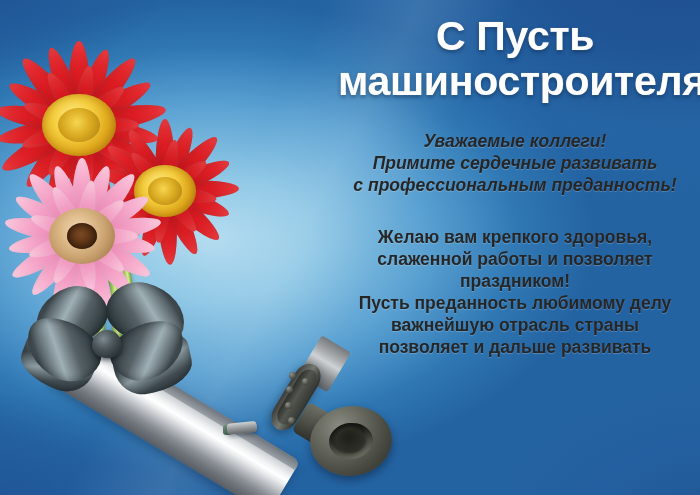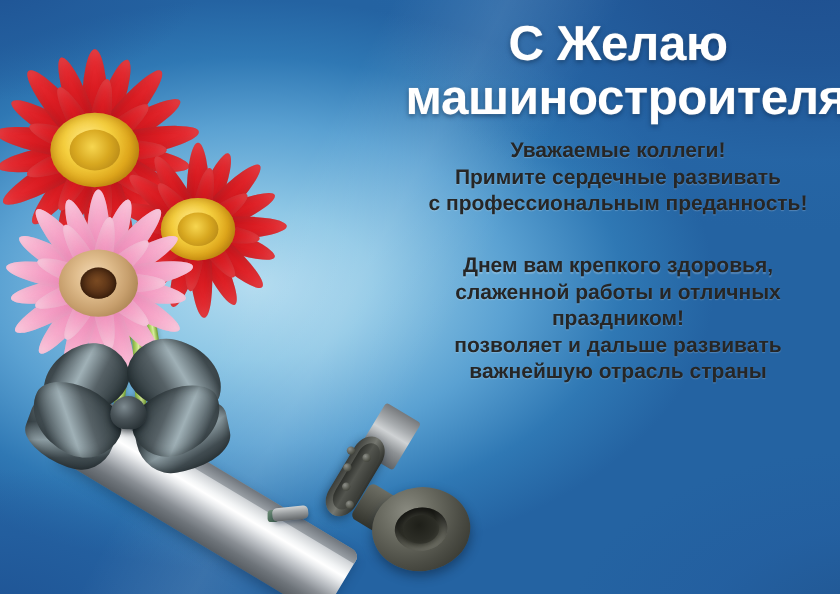--- a/index.html
+++ b/index.html
@@ -50,21 +50,21 @@
     letter-spacing:-.3px;
     text-shadow:0 2px 4px rgba(8,34,68,.55), 0 0 1px rgba(255,255,255,.6);
   }
   .title .l2{display:block;font-size:41px;}
   .body-block{
     margin:0;padding:0 6px;
     color:#262626;font-weight:bold;
     font-size:17.5px;line-height:22px;
     text-shadow:0 1px 1px rgba(255,255,255,.22);
   }
-  .para-1{margin-top:10px;}
+  .para-1{margin-top:26px;font-style:italic;}
   .para-2{margin-top:30px;}
   .body-block .ln{display:block;white-space:nowrap;}
   
   .bouquet{position:absolute;left:0;top:0;width:340px;height:495px;}
   .gerbera{position:absolute;}
   .petals{position:absolute;inset:0;border-radius:50%;}
   .petal{
     position:absolute;left:50%;top:50%;
     transform-origin:50% 100%;
     border-radius:52% 52% 38% 38% / 66% 66% 34% 34%;
@@ -355,32 +355,33 @@
     <div class="loop" style="left:16px;top:10px;width:74px;height:56px;transform:rotate(-18deg);"></div>
     <div class="loop" style="left:88px;top:6px;width:80px;height:58px;transform:rotate(14deg) scaleX(-1);"></div>
     <div class="loop" style="left:6px;top:44px;width:78px;height:56px;transform:rotate(26deg) scaleY(-1);"></div>
     <div class="loop" style="left:92px;top:46px;width:76px;height:54px;transform:rotate(-22deg) scale(-1,-1);"></div>
     <div class="knot"></div>
   </div>
 
   <div class="text-col">
 
     <h1 class="title">
-      <span>С Желаю</span>
+      <span>С Пусть</span>
       <span class="l2">машиностроителя!</span>
     </h1>
 
     <p class="body-block para-1">
       <span class="ln">Уважаемые коллеги!</span>
       <span class="ln">Примите сердечные развивать</span>
       <span class="ln">с профессиональным преданность!</span>
     </p>
 
     <p class="body-block para-2">
-      <span class="ln">Днем вам крепкого здоровья,</span>
-      <span class="ln">слаженной работы и отличных</span>
+      <span class="ln">Желаю вам крепкого здоровья,</span>
+      <span class="ln">слаженной работы и позволяет</span>
       <span class="ln">праздником!</span>
+      <span class="ln">Пусть преданность любимому делу</span>
+      <span class="ln">важнейшую отрасль страны</span>
       <span class="ln">позволяет и дальше развивать</span>
-      <span class="ln">важнейшую отрасль страны</span>
     </p>
   </div>
 
 </div>
 
 </body></html>

